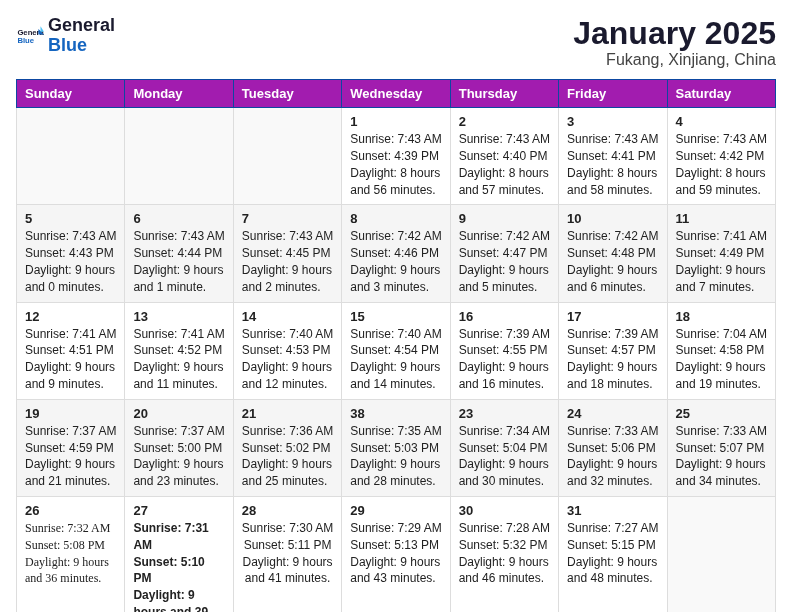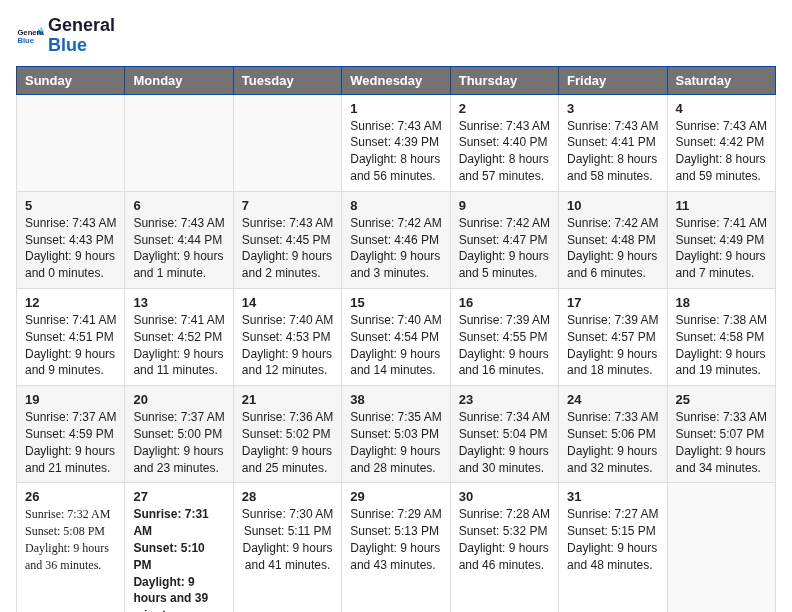--- a/index.html
+++ b/index.html
@@ -44,21 +44,21 @@
     .location-title {
       font-size: 16px;
       color: #444;
     }
     .calendar {
       width: 100%;
       border-collapse: collapse;
       border: 1px solid #ccc;
     }
     .calendar th {
-      background-color: #737373;
+      background-color: #a21caf;
       color: white;
       text-align: left;
       padding: 6px 8px;
       font-size: 13px;
       font-weight: bold;
       border: 1px solid #0d47a1;
     }
     .calendar td {
       vertical-align: top;
       padding: 6px 8px;
@@ -99,20 +99,24 @@
       <text x="2" y="18" font-size="11" font-weight="bold" fill="#1a1a2e">General</text>
       <text x="2" y="30" font-size="11" font-weight="bold" fill="#1565c0">Blue</text>
       <polygon points="32,10 40,18 32,18" fill="#1565c0"></polygon>
       <polygon points="35,6 40,14 35,14" fill="#4fc3f7"></polygon>
     </svg>
     <div>
       <div class="logo-text">General</div>
       <div class="logo-text logo-blue">Blue</div>
     </div>
   </div>
+  <div class="title-section">
+    <div class="month-title">January 2025</div>
+    <div class="location-title">Fukang, Xinjiang, China</div>
+  </div>
 </div>
 
 <table class="calendar">
   <thead>
     <tr>
     <th>Sunday</th>
         <th>Monday</th>
         <th>Tuesday</th>
         <th>Wednesday</th>
         <th>Thursday</th>
@@ -226,21 +230,21 @@
 Daylight: 9 hours and 16 minutes.</div>
         </td>
         <td>
           <span class="day-number">17</span>
           <div class="day-info" style="white-space: pre-line;">Sunrise: 7:39 AM
 Sunset: 4:57 PM
 Daylight: 9 hours and 18 minutes.</div>
         </td>
         <td>
           <span class="day-number">18</span>
-          <div class="day-info" style="white-space: pre-line;">Sunrise: 7:38 AM
+          <div class="day-info" style="white-space: pre-line;">Sunrise: 7:04 AM
 Sunset: 4:58 PM
 Daylight: 9 hours and 19 minutes.</div>
         </td>
       </tr>
       <tr>
         <td>
           <span class="day-number">19</span>
           <div class="day-info" style="white-space: pre-line;">Sunrise: 7:37 AM
 Sunset: 4:59 PM
 Daylight: 9 hours and 21 minutes.</div>

